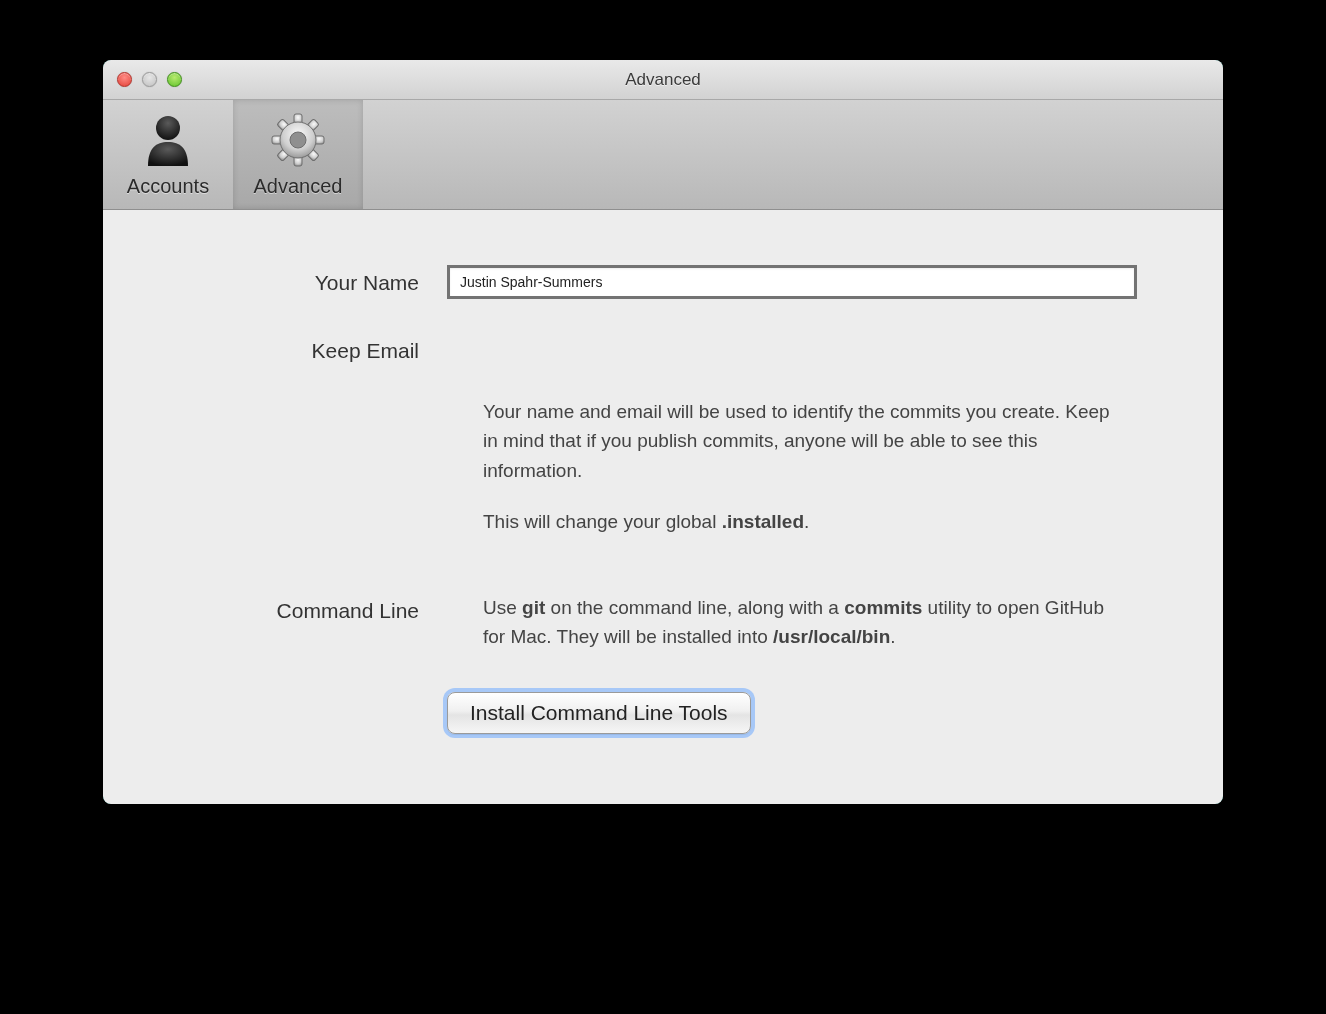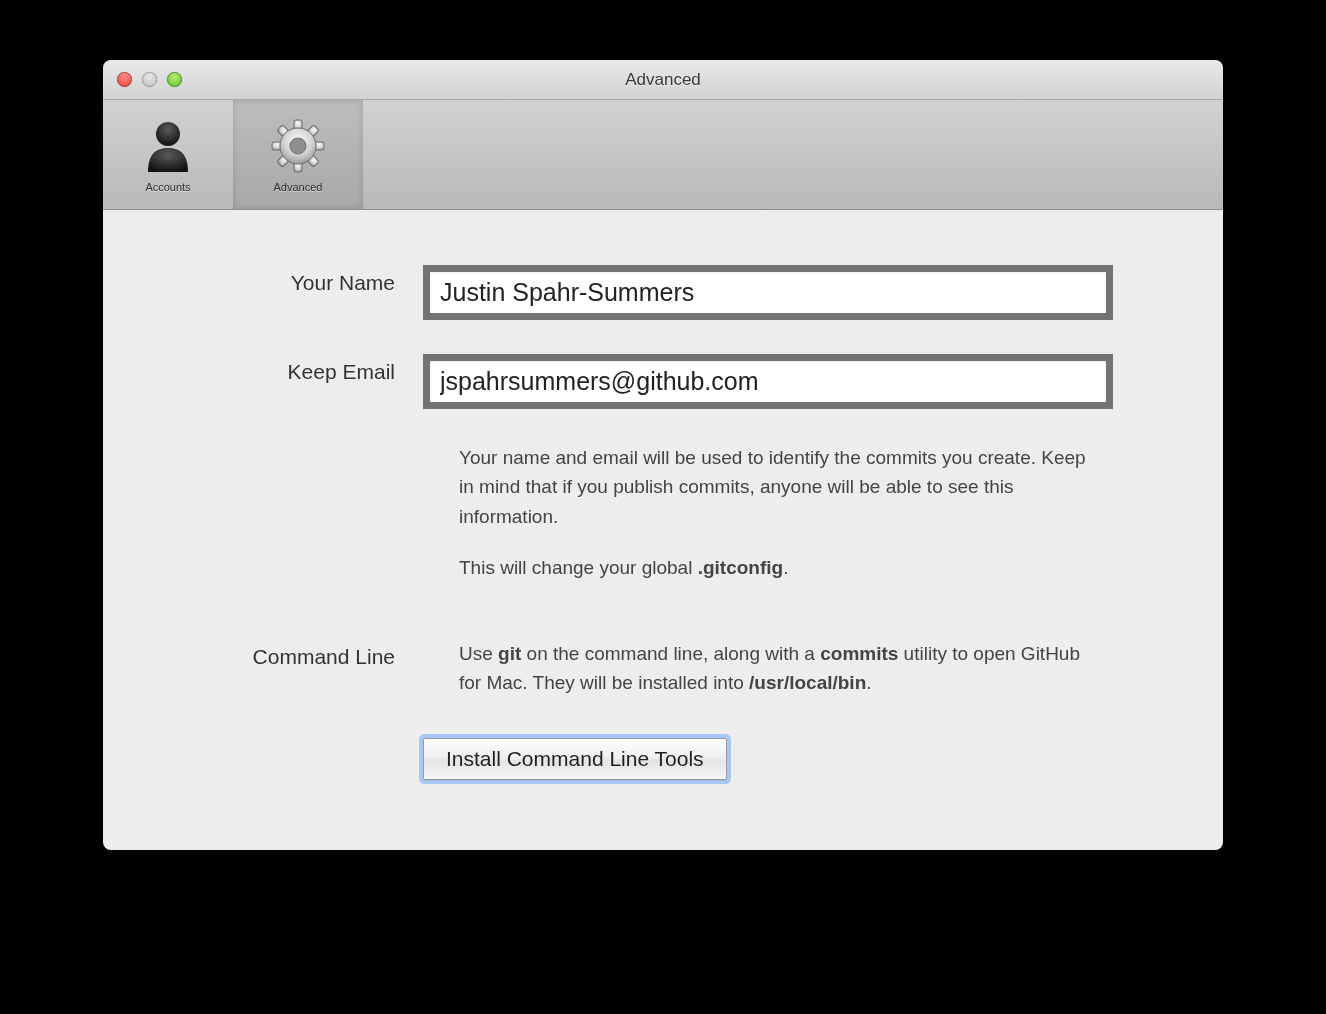--- a/index.html
+++ b/index.html
@@ -70,27 +70,27 @@
     }
     .toolbar-item.selected {
       background: linear-gradient(to bottom, #bdbdbd, #a8a8a8);
       box-shadow: inset 0 0 6px rgba(0,0,0,0.15);
     }
     .toolbar-item .icon {
       width: 58px; height: 58px;
       display: flex; align-items: center; justify-content: center;
     }
     .toolbar-label {
-      font-size: 11px;
+      font-size: 20px;
       color: #2b2b2b;
       text-shadow: 0 1px 0 rgba(255,255,255,0.5);
       text-align: center;
     }
     .content {
-      padding: 55px 60px 70px 60px;
+      padding: 55px 60px 70px 84px;
       background: #ededed;
     }
     .row {
       display: flex;
       align-items: flex-start;
       margin-bottom: 34px;
     }
     .row-label {
       width: 260px;
       text-align: right;
@@ -98,43 +98,43 @@
       font-size: 21px;
       color: #333;
       padding-top: 6px;
     }
     .row-control {
       flex: 1;
       max-width: 690px;
     }
     input.text-field {
       width: 100%;
-      font-size: 25px;
+      font-size: 14px;
       padding: 6px 10px;
-      border: 7px solid #737373;
+      border: 3px solid #737373;
       background: #fff;
       box-shadow: inset 0 1px 2px rgba(0,0,0,0.08);
       font-family: inherit;
       color: #222;
     }
     .help-text {
       font-size: 19px;
       color: #444;
       line-height: 1.55;
       max-width: 680px;
     }
     .help-text p { margin-bottom: 22px; margin-left: 36px; }
     .help-text b { font-weight: bold; }
     .aqua-button {
       display: inline-block;
       font-size: 21px;
       padding: 8px 22px;
       background: linear-gradient(to bottom, #ffffff, #f0f0f0 45%, #e4e4e4 55%, #f6f6f6);
       border: 1px solid #9a9a9a;
-      border-radius: 2px;
+      border-radius: 8px;
       box-shadow: 0 0 0 4px rgba(110,170,255,0.55), 0 1px 1px rgba(0,0,0,0.15);
       color: #222;
       cursor: default;
     }
   </style>
 </head>
 <body>
 
 <div class="window">
 
@@ -204,31 +204,28 @@
 
     <div class="row">
       <div class="row-label">Your Name</div>
       <div class="row-control">
         <input class="text-field" type="text" value="Justin Spahr-Summers" style="">
       </div>
     </div>
 
     <div class="row">
       <div class="row-label">Keep Email</div>
-      <div class="row-control">
-        <input class="text-field" type="text" value="jspahrsummers@github.com" style="">
-      </div>
     </div>
 
     <div class="row">
       <div class="row-label"></div>
       <div class="row-control help-text">
         <p>Your name and email will be used to identify the commits you create. Keep in mind that if you publish commits, anyone will be able to see this information.</p>
         <p>
-          <span>This will change your global </span><b>.gitconfig</b><span>.</span>
+          <span>This will change your global </span><b>.installed</b><span>.</span>
         </p>
       </div>
     </div>
 
     <div class="row" style="margin-bottom:18px">
       <div class="row-label">Command Line</div>
       <div class="row-control help-text">
         <p>
           <span>Use </span><b>git</b><span> on the command line, along with a </span><b>commits</b><span> utility to open GitHub for Mac. They will be installed into </span><b>/usr/local/bin</b><span>.</span>
         </p>

